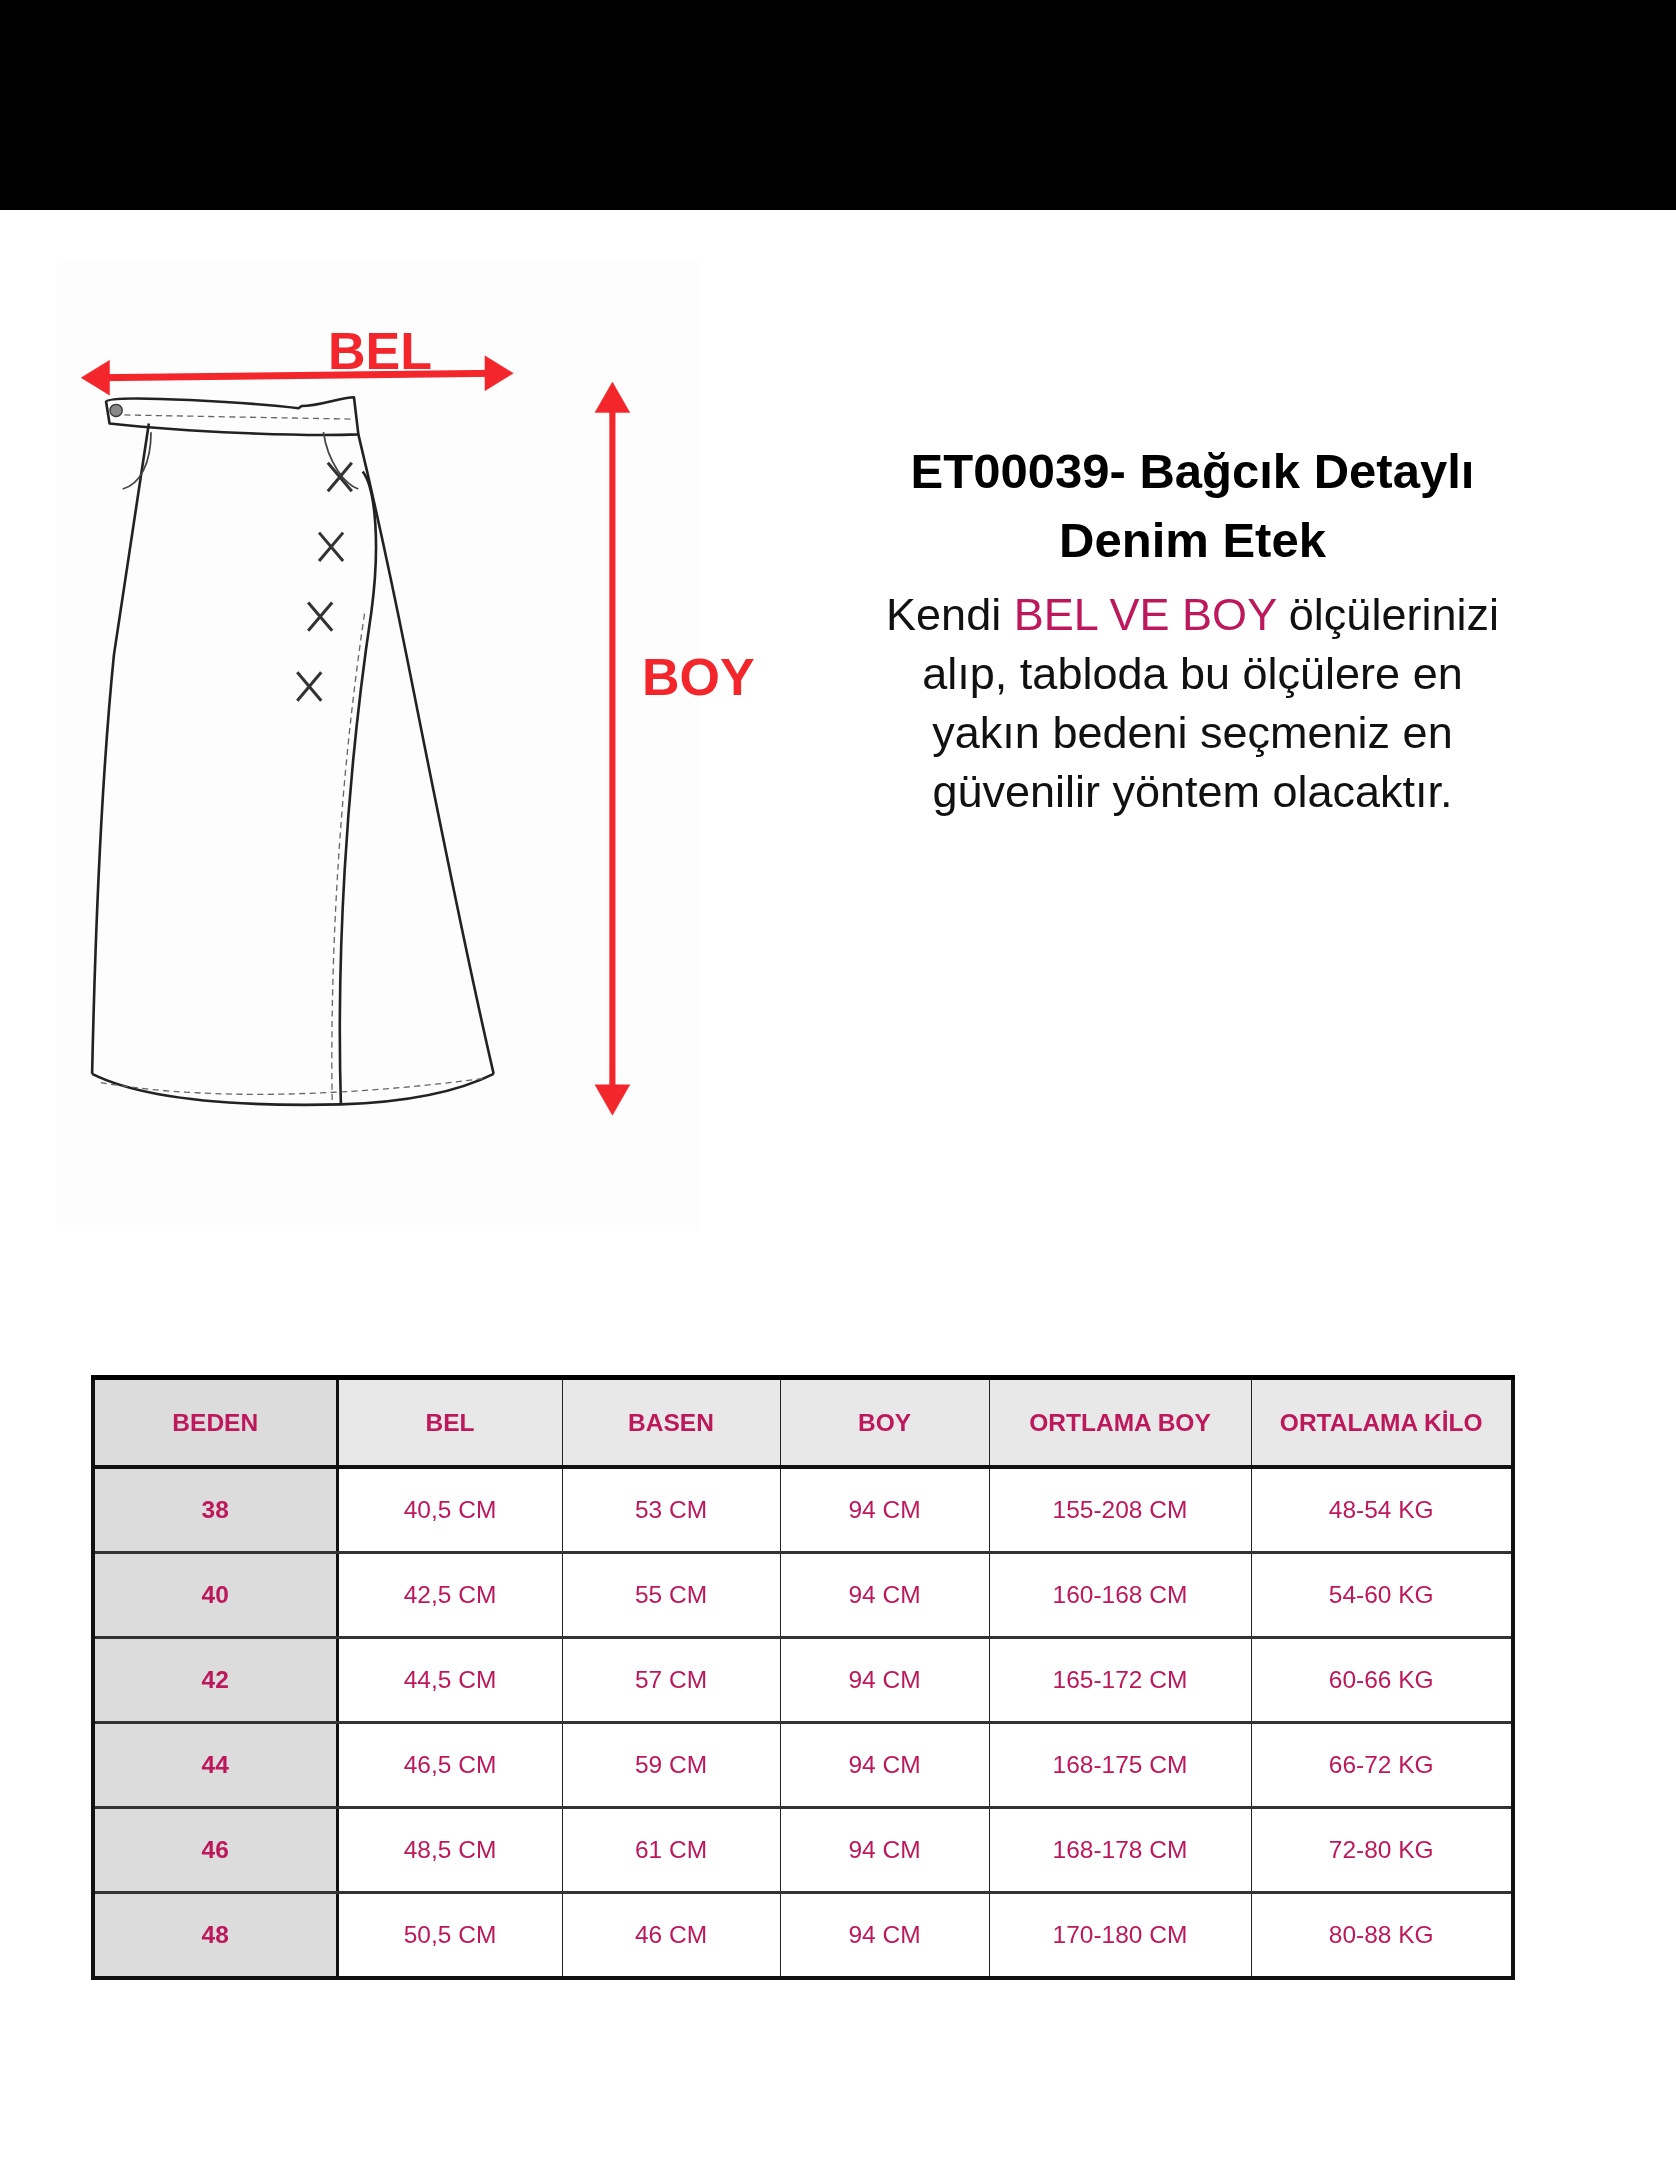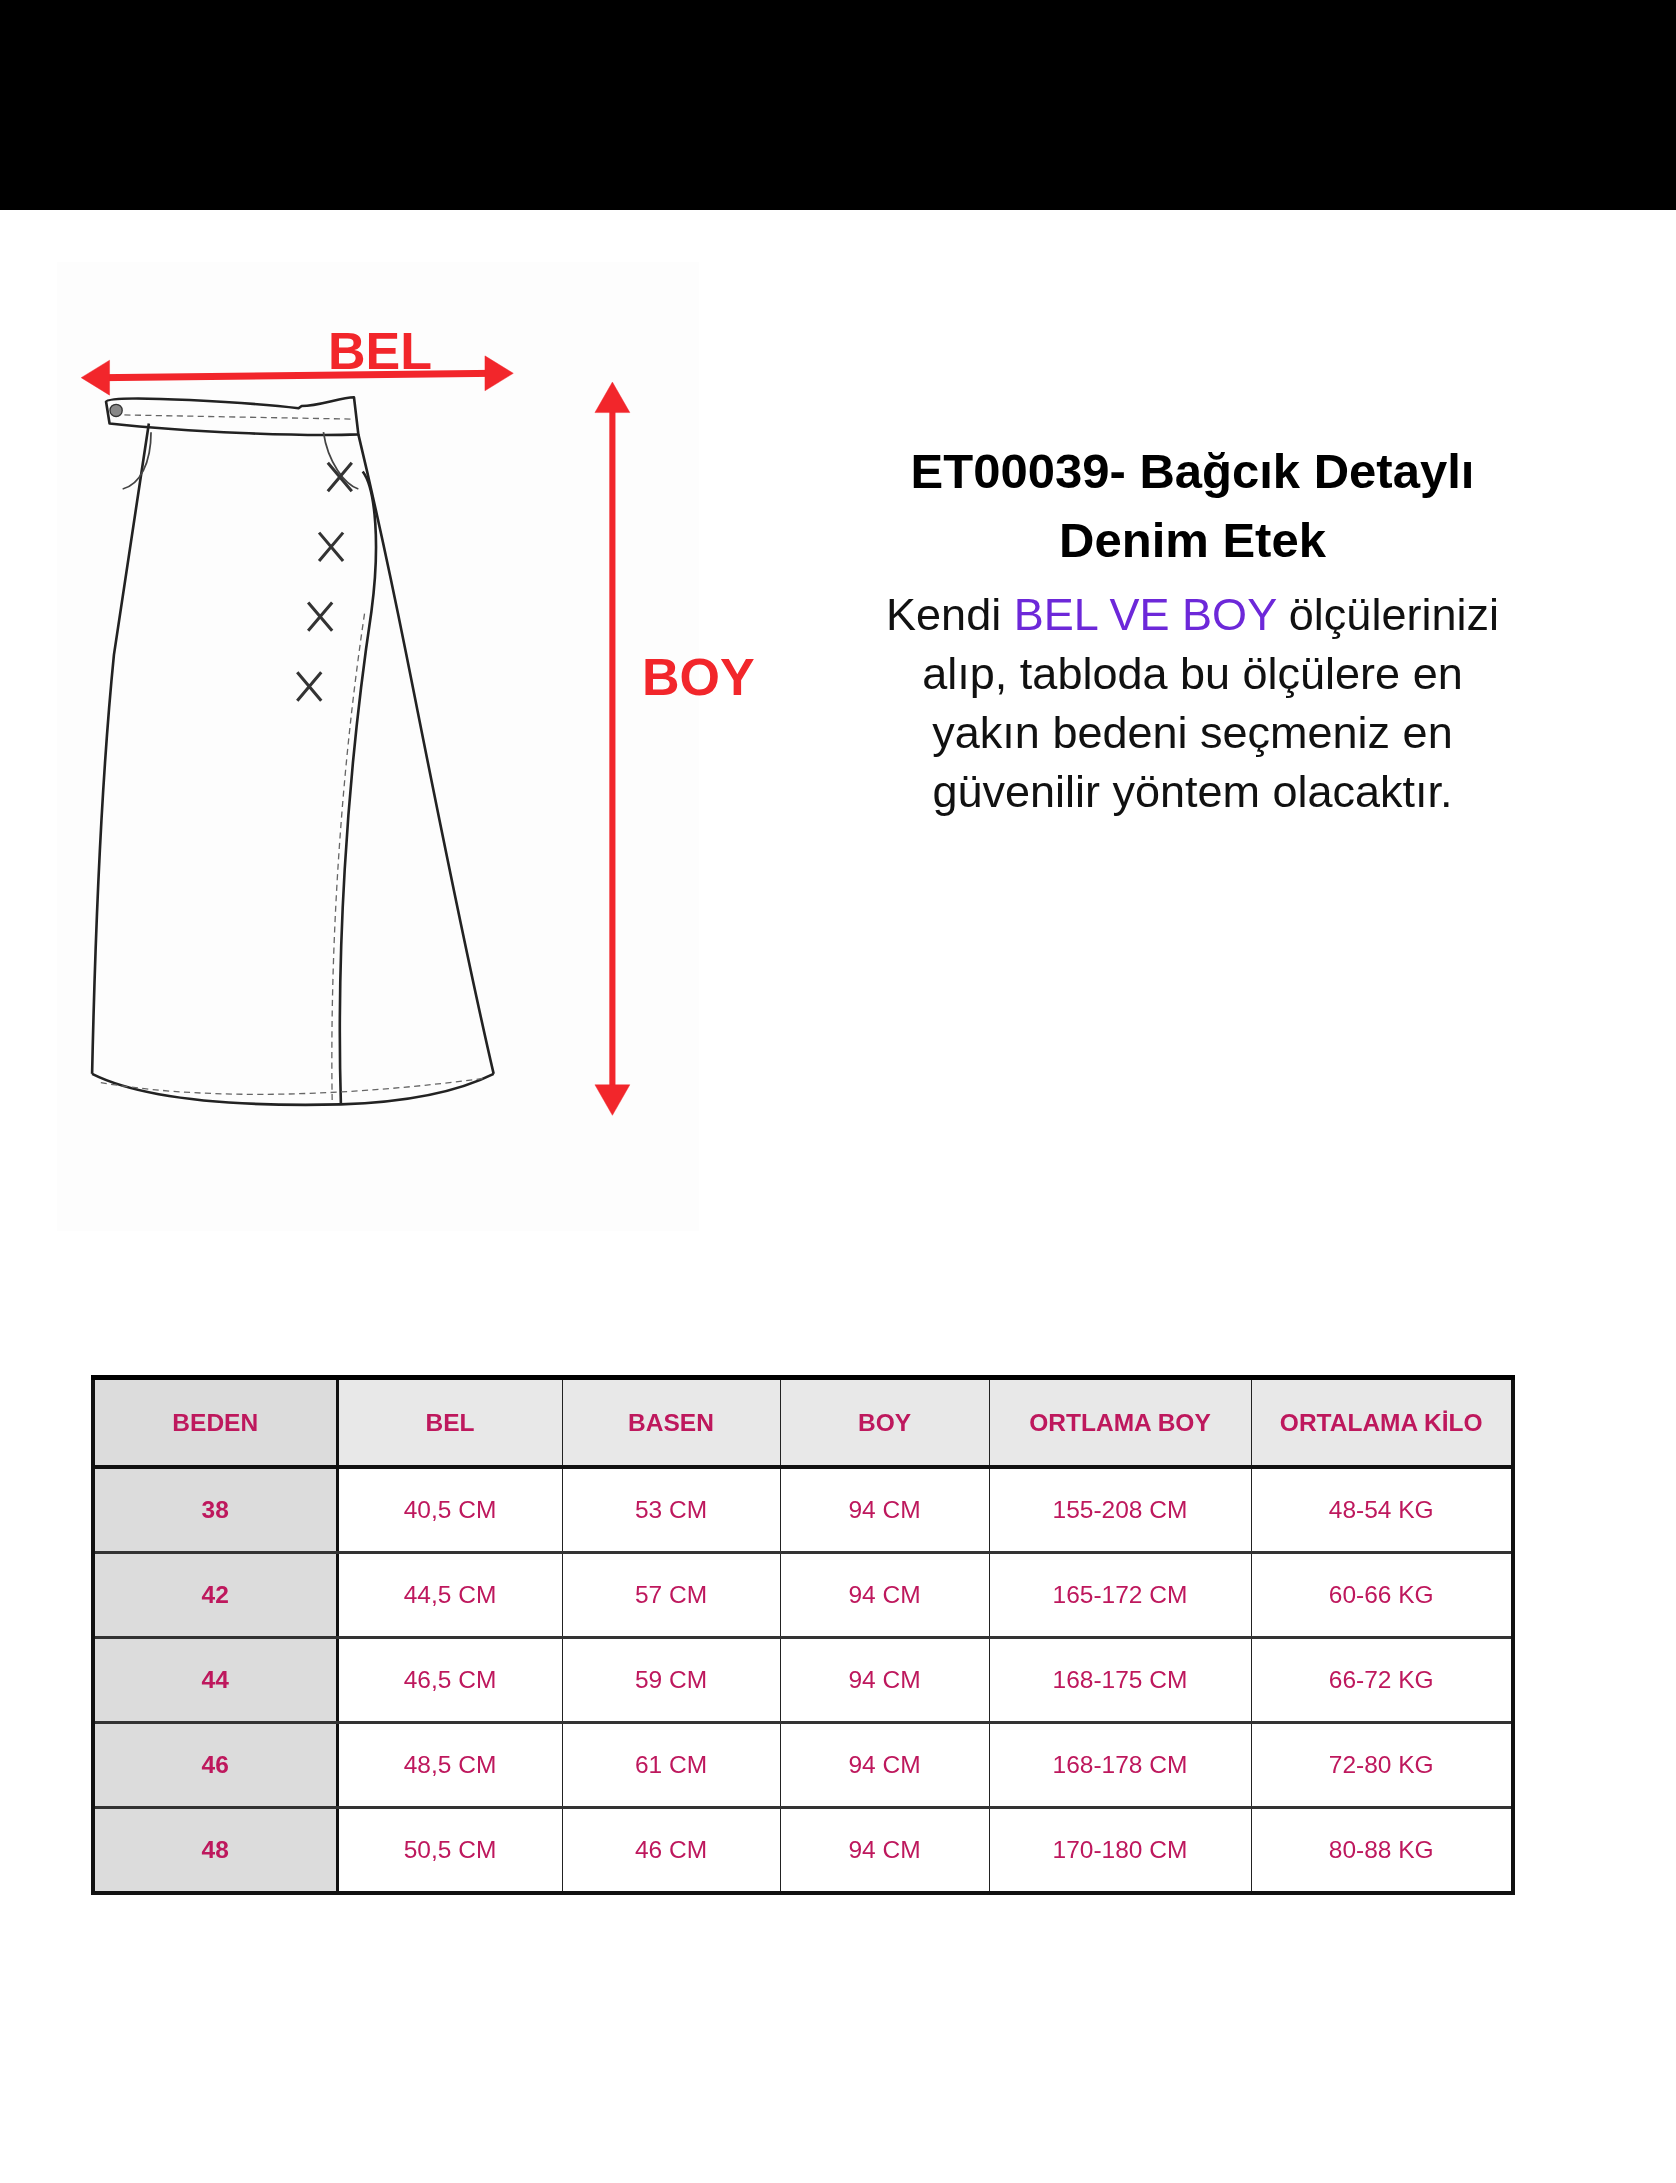--- a/index.html
+++ b/index.html
@@ -5,21 +5,21 @@
   html, body { margin:0; padding:0; }
   body { width:1677px; height:2515px; position:relative; background:#ffffff; overflow:hidden; font-family:"Liberation Sans", sans-serif; }
   .bar { position:absolute; left:0; width:1677px; background:#000000; }
   .bar-top { top:0; height:210px; }
   .drawing-panel { position:absolute; left:57px; top:262px; width:642px; height:969px; background:#fdfdfd; }
   .drawing-panel svg { position:absolute; left:0; top:0; }
   .lbl { position:absolute; color:#f2262b; font-weight:bold; font-size:52px; line-height:1; }
   .info { position:absolute; left:843px; width:699px; top:437px; text-align:center; }
   .title { color:#000000; font-weight:bold; font-size:49px; line-height:69px; }
   .body-text { color:#111111; font-size:45px; line-height:59px; margin-top:9.6px; }
-  .body-text .hl { color:#6d28d9; }
+  .body-text .hl { color:#be185d; }
   table.size { position:absolute; left:91px; top:1375px; width:1419px; border-collapse:collapse; table-layout:fixed; }
   table.size td, table.size th { text-align:center; vertical-align:middle; color:#be185d; font-size:24.5px; border-left:1.7px solid #222; border-right:1.7px solid #222; }
   table.size th { background:#e8e8e8; font-weight:bold; height:83px; border-top:5.2px solid #000; border-bottom:4.4px solid #111; }
   table.size td { height:80px; border-bottom:3.5px solid #333; }
   table.size th.first, table.size td.first { background:#dcdcdc; border-left:4.4px solid #111; border-right:3.5px solid #111; }
   table.size td.first { font-weight:bold; }
   table.size th.last, table.size td.last { border-right:4.4px solid #111; }
   table.size tr:last-child td { border-bottom:4.4px solid #111;text-align:center; }
 </style>
 </head>
@@ -107,20 +107,28 @@
   <tbody>
     <tr>
       <td class="first">38</td>
       <td>40,5 CM</td>
       <td>53 CM</td>
       <td>94 CM</td>
       <td>155-208 CM</td>
       <td class="last">48-54 KG</td>
     </tr>
     <tr>
+      <td class="first">40</td>
+      <td>42,5 CM</td>
+      <td>55 CM</td>
+      <td>94 CM</td>
+      <td>160-168 CM</td>
+      <td class="last">54-60 KG</td>
+    </tr>
+    <tr>
       <td class="first">42</td>
       <td>44,5 CM</td>
       <td>57 CM</td>
       <td>94 CM</td>
       <td>165-172 CM</td>
       <td class="last">60-66 KG</td>
     </tr>
     <tr>
       <td class="first">44</td>
       <td>46,5 CM</td>

